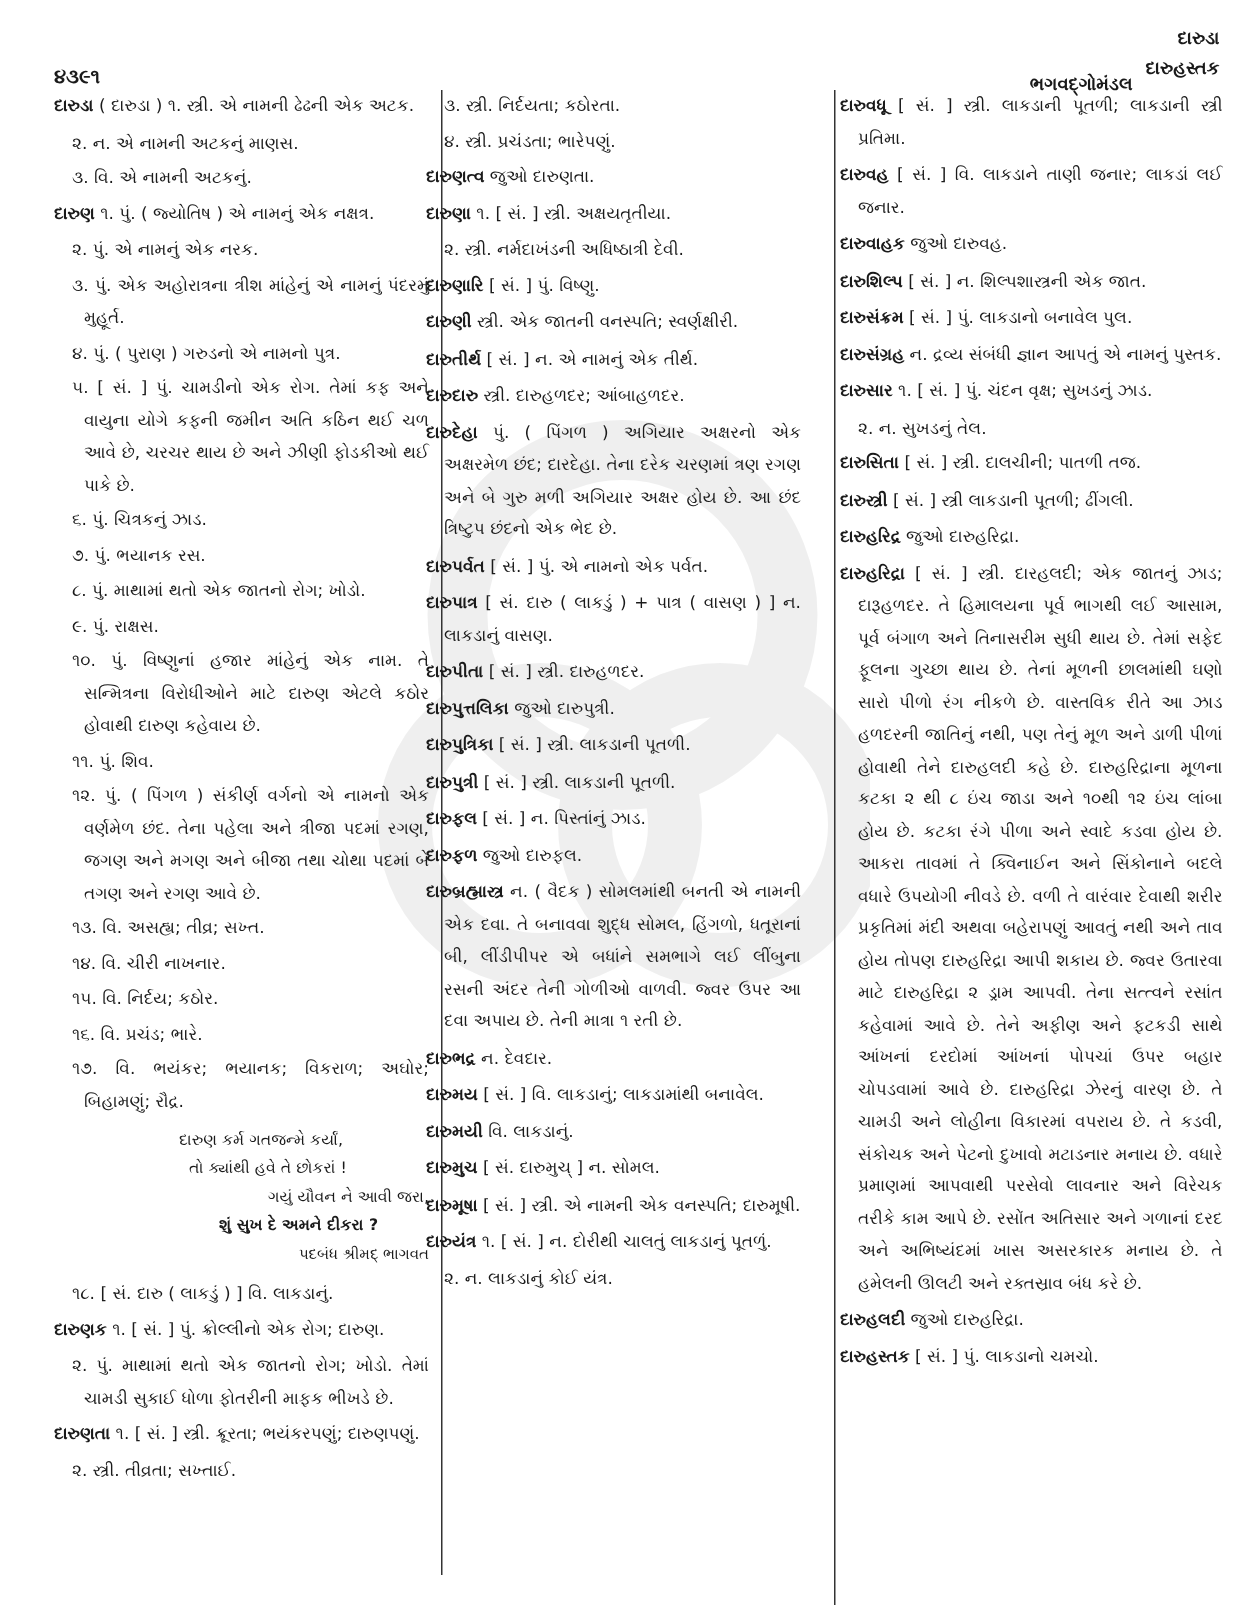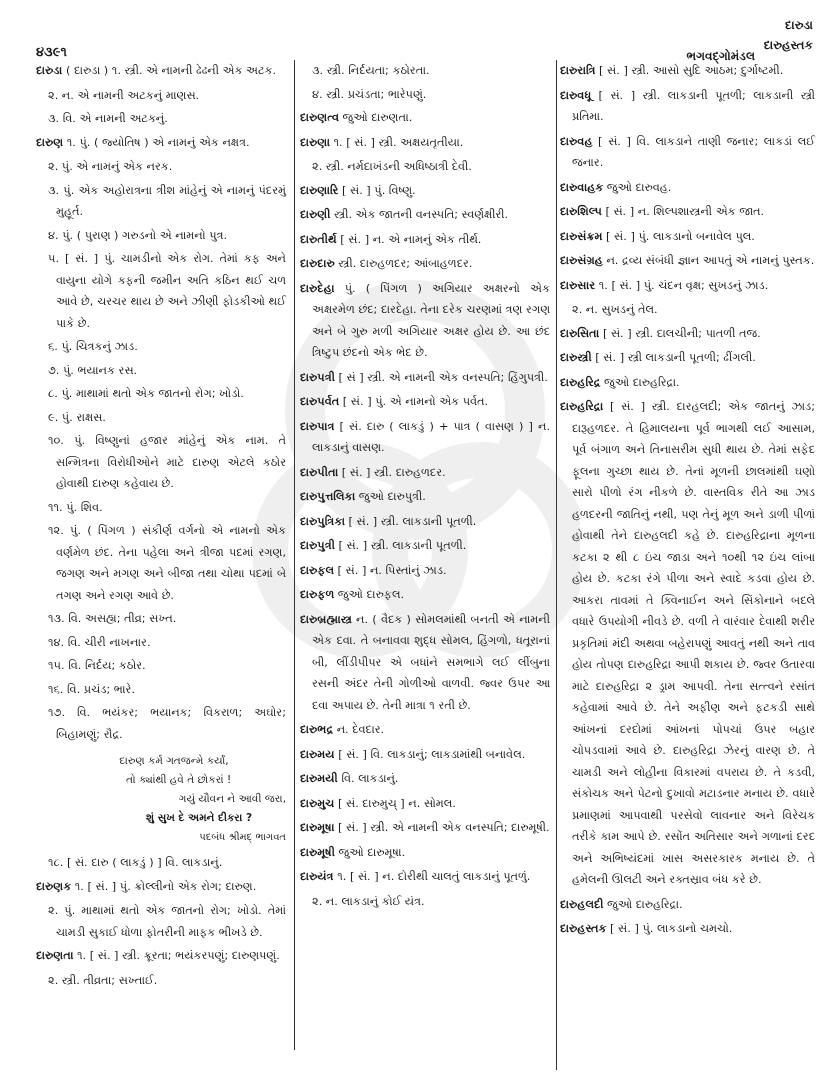--- a/index.html
+++ b/index.html
@@ -12,21 +12,21 @@
     pointer-events: none; opacity: 0.06;
   }
   .header { position: absolute; left: 0; top: 0; width: 825px; height: 52px; }
   .page-num { position: absolute; left: 36px; top: 18px; font-size: 13px; font-weight: bold; margin-top: 26px; }
   .book-title { position: absolute; left: 0; width: 755px; top: 18px; text-align: right; font-size: 12px; font-weight: bold; margin-top: 31px; }
   .guide-top { position: absolute; right: 12px; top: 18px; font-size: 12px; font-weight: bold; text-align: right; }
   .guide-bottom { position: absolute; right: 12px; top: 38px; font-size: 12px; font-weight: bold; text-align: right; }
 
   .column { position: absolute; top: 60px; font-size: 11.3px; line-height: 21.5px; }
   .col1 { left: 36px; width: 250px; }
-  .col2 { left: 300px; width: 250px; }
+  .col2 { left: 284px; width: 250px; }
   .col3 { left: 560px; width: 255px; }
   .col-rule { position: absolute; top: 60px; width: 1px; background: #333; }
   .rule1 { left: 294px; height: 990px; }
   .rule2 { left: 556px; height: 1010px; }
 
   .entry { margin: 0 0 3px 0; text-align: justify; padding-left: 12px; text-indent: -12px; }
   .sense { margin: 0 0 2px 12px; text-align: justify; padding-left: 8px; text-indent: -8px; }
   .hw { font-weight: bold; }
   .poem { margin: 6px 0 6px 0; font-size: 10.5px; line-height: 19px; }
   .poem .l1 { padding-left: 26px; text-align: center; }
@@ -92,41 +92,38 @@
     <div class="sense">૩. સ્ત્રી. નિર્દયતા; કઠોરતા.</div>
     <div class="sense">૪. સ્ત્રી. પ્રચંડતા; ભારેપણું.</div>
     <div class="entry"><span class="hw">દારુણત્વ</span><span> જુઓ દારુણતા.</span></div>
     <div class="entry"><span class="hw">દારુણા</span><span> ૧. [ સં. ] સ્ત્રી. અક્ષયતૃતીયા.</span></div>
     <div class="sense">૨. સ્ત્રી. નર્મદાખંડની અધિષ્ઠાત્રી દેવી.</div>
     <div class="entry"><span class="hw">દારુણારિ</span><span> [ સં. ] પું. વિષ્ણુ.</span></div>
     <div class="entry"><span class="hw">દારુણી</span><span> સ્ત્રી. એક જાતની વનસ્પતિ; સ્વર્ણક્ષીરી.</span></div>
     <div class="entry"><span class="hw">દારુતીર્થ</span><span> [ સં. ] ન. એ નામનું એક તીર્થ.</span></div>
     <div class="entry"><span class="hw">દારુદારુ</span><span> સ્ત્રી. દારુહળદર; આંબાહળદર.</span></div>
     <div class="entry"><span class="hw">દારુદેહા</span><span> પું. ( પિંગળ ) અગિયાર અક્ષરનો એક અક્ષરમેળ છંદ; દારદેહા. તેના દરેક ચરણમાં ત્રણ રગણ અને બે ગુરુ મળી અગિયાર અક્ષર હોય છે. આ છંદ ત્રિષ્ટુપ છંદનો એક ભેદ છે.</span></div>
-    <div class="entry"><span class="hw">દારુપત્રી</span><span> [ સં ] સ્ત્રી. એ નામની એક વનસ્પતિ; હિંગુપત્રી.</span></div>
     <div class="entry"><span class="hw">દારુપર્વત</span><span> [ સં. ] પું. એ નામનો એક પર્વત.</span></div>
     <div class="entry"><span class="hw">દારુપાત્ર</span><span> [ સં. દારુ ( લાકડું ) + પાત્ર ( વાસણ ) ] ન. લાકડાનું વાસણ.</span></div>
     <div class="entry"><span class="hw">દારુપીતા</span><span> [ સં. ] સ્ત્રી. દારુહળદર.</span></div>
     <div class="entry"><span class="hw">દારુપુત્તલિકા</span><span> જુઓ દારુપુત્રી.</span></div>
     <div class="entry"><span class="hw">દારુપુત્રિકા</span><span> [ સં. ] સ્ત્રી. લાકડાની પૂતળી.</span></div>
     <div class="entry"><span class="hw">દારુપુત્રી</span><span> [ સં. ] સ્ત્રી. લાકડાની પૂતળી.</span></div>
     <div class="entry"><span class="hw">દારુફલ</span><span> [ સં. ] ન. પિસ્તાંનું ઝાડ.</span></div>
     <div class="entry"><span class="hw">દારુફળ</span><span> જુઓ દારુફલ.</span></div>
     <div class="entry"><span class="hw">દારુબ્રહ્માસ્ત્ર</span><span> ન. ( વૈદક ) સોમલમાંથી બનતી એ નામની એક દવા. તે બનાવવા શુદ્ધ સોમલ, હિંગળો, ધતૂરાનાં બી, લીંડીપીપર એ બધાંને સમભાગે લઈ લીંબુના રસની અંદર તેની ગોળીઓ વાળવી. જ્વર ઉપર આ દવા અપાય છે. તેની માત્રા ૧ રતી છે.</span></div>
     <div class="entry"><span class="hw">દારુભદ્ર</span><span> ન. દેવદાર.</span></div>
     <div class="entry"><span class="hw">દારુમય</span><span> [ સં. ] વિ. લાકડાનું; લાકડામાંથી બનાવેલ.</span></div>
     <div class="entry"><span class="hw">દારુમયી</span><span> વિ. લાકડાનું.</span></div>
     <div class="entry"><span class="hw">દારુમુચ</span><span> [ સં. દારુમુચ્ ] ન. સોમલ.</span></div>
     <div class="entry"><span class="hw">દારુમૂષા</span><span> [ સં. ] સ્ત્રી. એ નામની એક વનસ્પતિ; દારુમૂષી.</span></div>
-    <div class="entry"><span class="hw">દારુમૂષી</span><span> જુઓ દારુમૂષા.</span></div>
     <div class="entry"><span class="hw">દારુયંત્ર</span><span> ૧. [ સં. ] ન. દોરીથી ચાલતું લાકડાનું પૂતળું.</span></div>
     <div class="sense">૨. ન. લાકડાનું કોઈ યંત્ર.</div>
   </div>
 <div class="column col3">
-    <div class="entry"><span class="hw">દારુરાત્રિ</span><span> [ સં. ] સ્ત્રી. આસો સુદિ આઠમ; દુર્ગાષ્ટમી.</span></div>
     <div class="entry"><span class="hw">દારુવધૂ</span><span> [ સં. ] સ્ત્રી. લાકડાની પૂતળી; લાકડાની સ્ત્રી પ્રતિમા.</span></div>
     <div class="entry"><span class="hw">દારુવહ</span><span> [ સં. ] વિ. લાકડાને તાણી જનાર; લાકડાં લઈ જનાર.</span></div>
     <div class="entry"><span class="hw">દારુવાહક</span><span> જુઓ દારુવહ.</span></div>
     <div class="entry"><span class="hw">દારુશિલ્પ</span><span> [ સં. ] ન. શિલ્પશાસ્ત્રની એક જાત.</span></div>
     <div class="entry"><span class="hw">દારુસંક્રમ</span><span> [ સં. ] પું. લાકડાનો બનાવેલ પુલ.</span></div>
     <div class="entry"><span class="hw">દારુસંગ્રહ</span><span> ન. દ્રવ્ય સંબંધી જ્ઞાન આપતું એ નામનું પુસ્તક.</span></div>
     <div class="entry"><span class="hw">દારુસાર</span><span> ૧. [ સં. ] પું. ચંદન વૃક્ષ; સુખડનું ઝાડ.</span></div>
     <div class="sense">૨. ન. સુખડનું તેલ.</div>
     <div class="entry"><span class="hw">દારુસિતા</span><span> [ સં. ] સ્ત્રી. દાલચીની; પાતળી તજ.</span></div>
     <div class="entry"><span class="hw">દારુસ્ત્રી</span><span> [ સં. ] સ્ત્રી લાકડાની પૂતળી; ઢીંગલી.</span></div>

